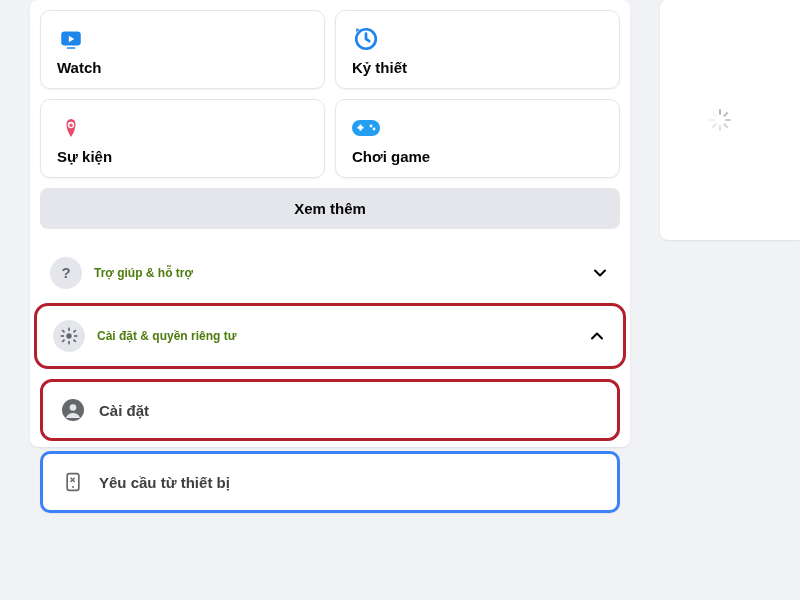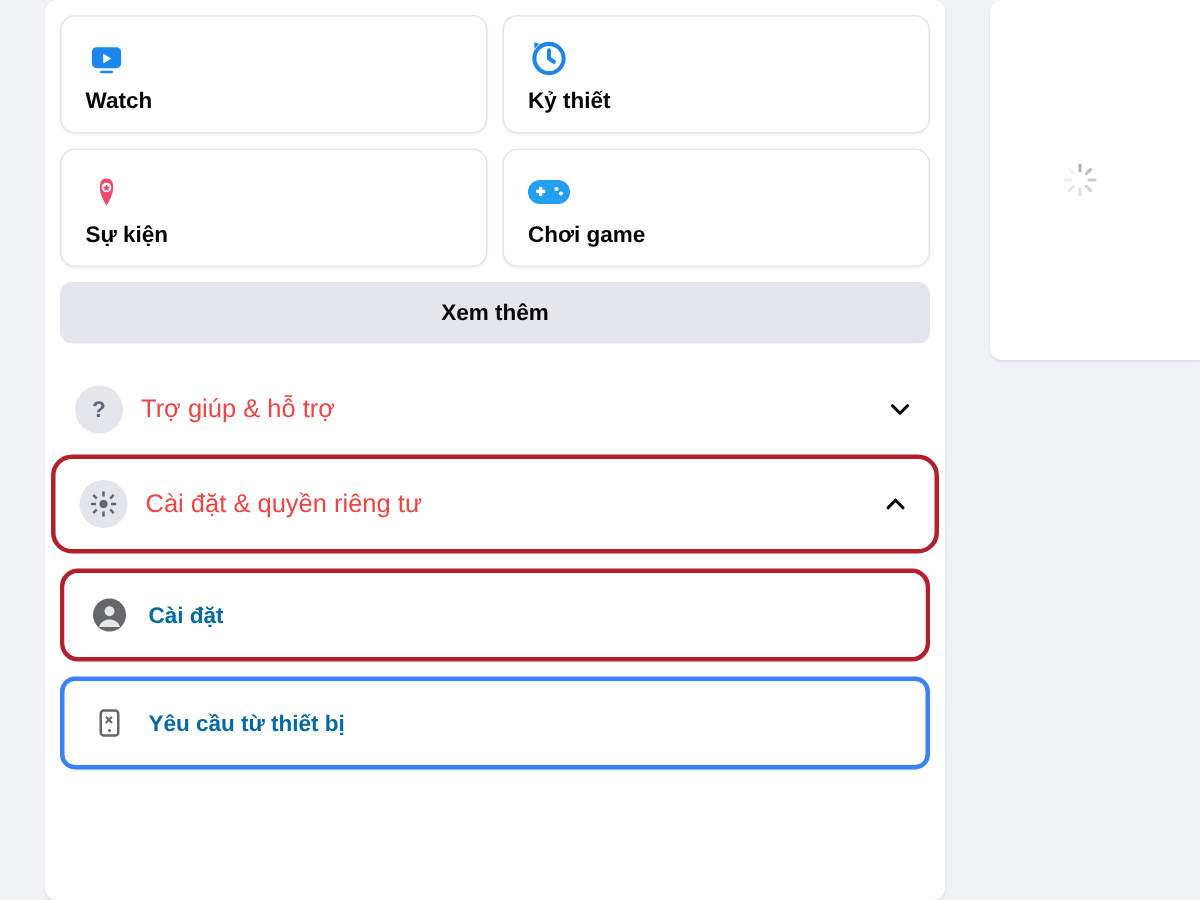--- a/index.html
+++ b/index.html
@@ -9,21 +9,21 @@
     width: 800px;
     height: 600px;
     overflow: hidden;
     position: relative;
   }
   .main-panel {
     position: absolute;
     left: 30px;
     top: 0;
     width: 600px;
-    height: 600px;
+    height: 447px;
     background: #fff;
     border-radius: 8px;
     box-shadow: 0 1px 2px rgba(0,0,0,.08);
     padding: 10px;
   }
   .grid {
     display: grid;
     grid-template-columns: 1fr 1fr;
     gap: 10px;
     margin-bottom: 10px;
@@ -67,23 +67,23 @@
   .row-btn {
     display: flex;
     align-items: center;
     gap: 12px;
     padding: 14px 10px;
     border-radius: 10px;
     cursor: pointer;
     position: relative;
   }
   .row-btn .rlabel {
-    font-size: 17px;
-    font-weight: 400;
-    color: #ef4444;
+    font-size: 12px;
+    font-weight: 700;
+    color: #4d7c0f;
     flex: 1;
   }
   .row-btn .ricon {
     width: 32px;
     height: 32px;
     border-radius: 16px;
     background: #e4e6eb;
     display: flex;
     align-items: center;
     justify-content: center;
@@ -115,21 +115,21 @@
     width: 28px;
     height: 28px;
     display: flex;
     align-items: center;
     justify-content: center;
     flex-shrink: 0;
   }
   .sub-item .slabel {
     font-size: 15px;
     font-weight: 600;
-    color: #0369a1;
+    color: #404040;
   }
   .highlight-sub {
     border: 3px solid #b3202c;
     border-radius: 12px;
     padding: 0;
   }
   .highlight-sub .sub-item {
     margin-top: 0;
     border: none;
     box-shadow: none;

